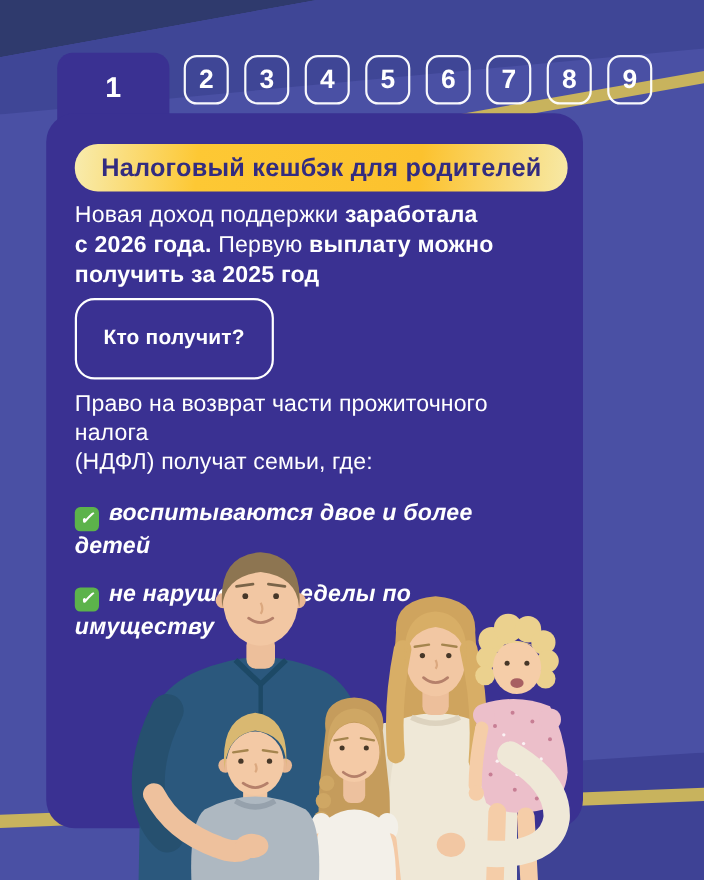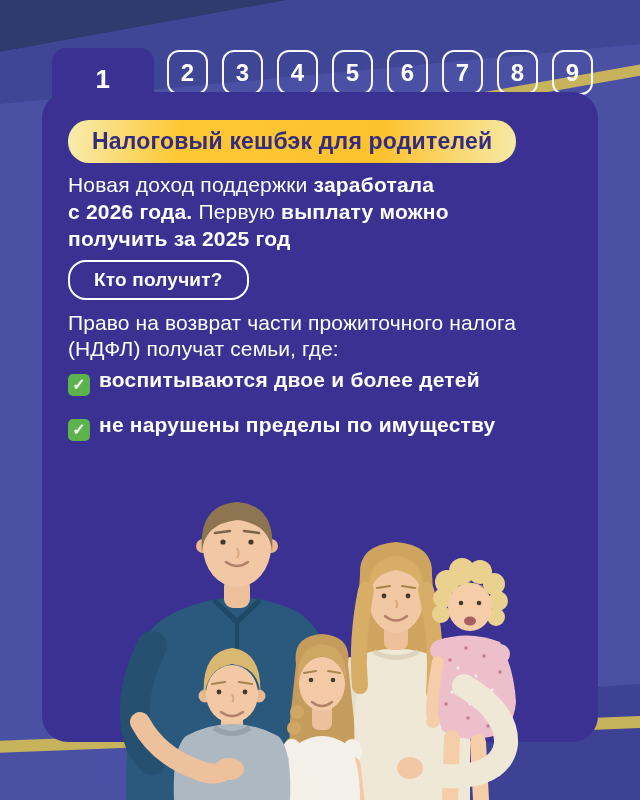--- a/index.html
+++ b/index.html
@@ -23,36 +23,36 @@
     display:flex;align-items:center;justify-content:center;letter-spacing:.3px;
   }
   .pager-boxes{position:absolute;left:167px;top:50px;display:flex;gap:14px;z-index:2;}
   .pbox{
     width:41px;height:45px;border:2.5px solid rgba(255,255,255,.96);border-radius:12px;
     box-sizing:border-box;display:flex;align-items:center;justify-content:center;
     color:#fff;font-weight:bold;font-size:24px;cursor:pointer;
   }
   
   .card{
-    position:absolute;left:42px;top:92px;width:556px;height:650px;z-index:2;
+    position:absolute;left:42px;top:103px;width:488px;height:650px;z-index:2;
     border-radius:26px;box-sizing:border-box;padding:28px 26px 0;
   }
   .title-pill{
     display:inline-block;padding:8px 24px;border-radius:21px;
     background:linear-gradient(95deg,#f8ecae 0%,#fdc834 25%,#fcc22e 70%,#f7e9a6 100%);
     color:#332c80;font-weight:bold;font-size:23px;letter-spacing:.2px;white-space:nowrap;
   }
   .intro{margin-top:8px;color:#fff;font-size:21px;line-height:27px;letter-spacing:.2px;}
   .intro .b{font-weight:bold;text-align:center;}
   .badge{
-    display:inline-block;margin-top:8px;padding:7px 24px;border:2.5px solid #fff;
+    display:inline-block;margin-top:8px;padding:24px 24px;border:2.5px solid #fff;
     border-radius:18px;color:#fff;font-weight:bold;font-size:19px;letter-spacing:.2px;
   }
   .lead{margin:10px 0 0;color:#fff;font-size:21px;line-height:26px;letter-spacing:.1px;}
-  .bullets{margin-top:4px;}
+  .bullets{margin-top:20px;font-style:italic;}
   .bullet{color:#fff;font-weight:bold;font-size:21px;line-height:28px;margin-bottom:15px;letter-spacing:.2px;}
   .check{
     display:inline-flex;width:22px;height:22px;border-radius:5px;
     color:#fff;align-items:center;justify-content:center;
     font-size:16px;font-weight:bold;margin-right:9px;vertical-align:-3px;
   }
   .family{position:absolute;left:0;top:0;z-index:3;pointer-events:none;}
 </style>
 </head>
 <body>

